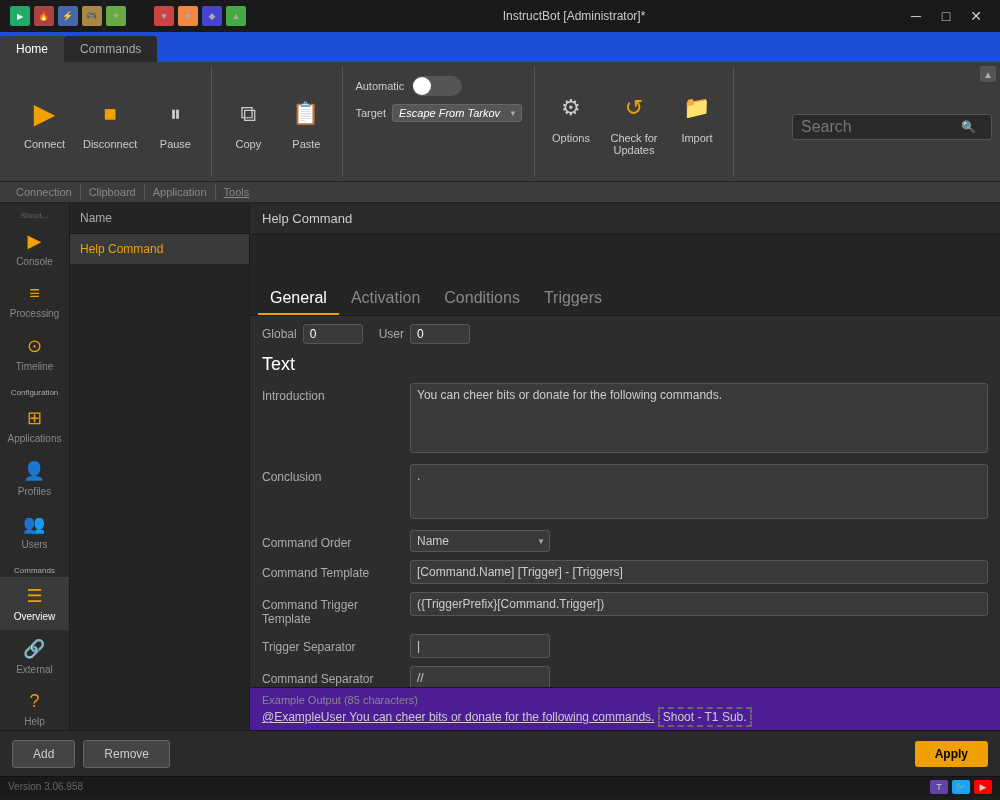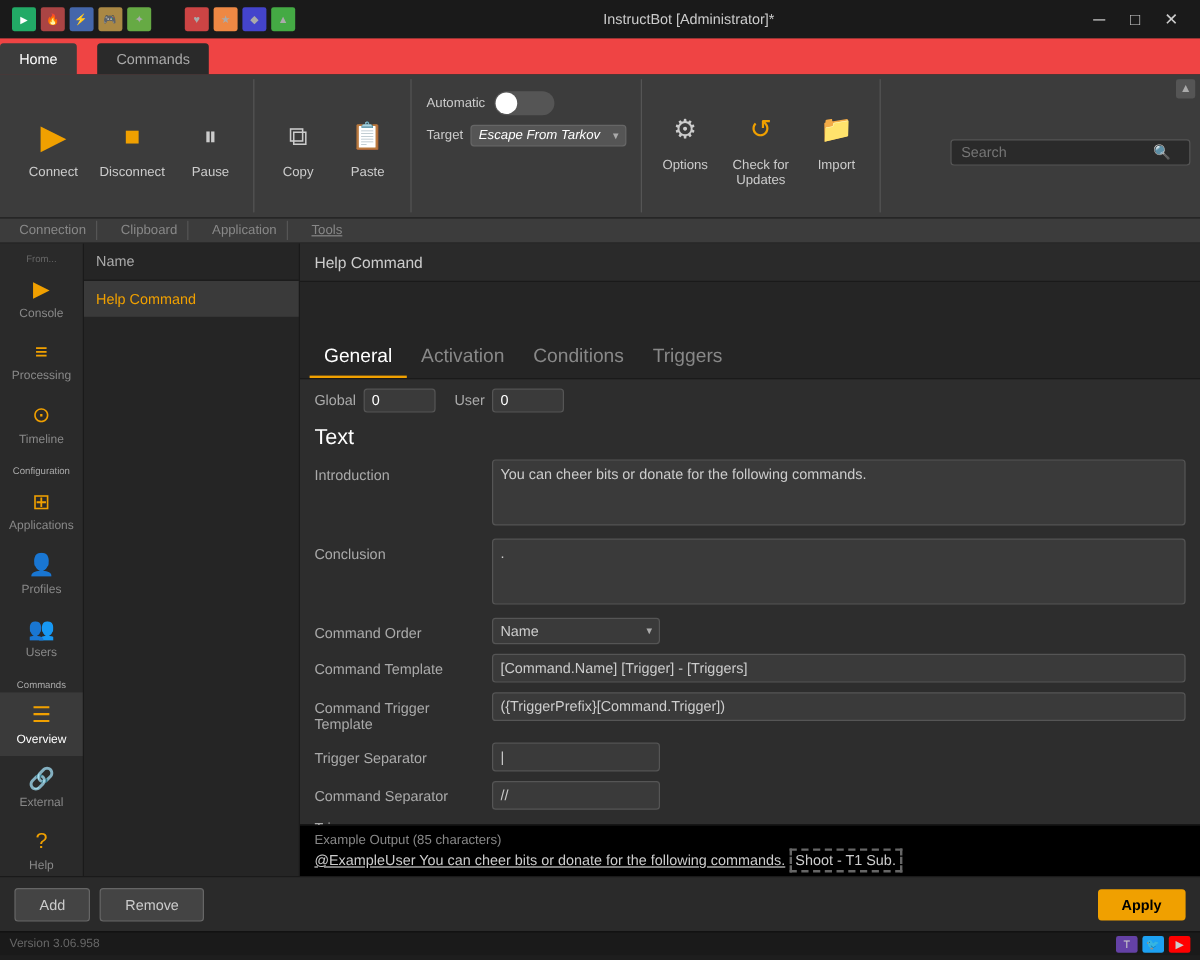--- a/index.html
+++ b/index.html
@@ -57,24 +57,23 @@
       display: inline-flex;
       align-items: center;
       justify-content: center;
       font-size: 10px;
       color: #aaa;
     }
 
     
     .tab-bar {
       display: flex;
-      background: #ef4444;
+      background: #1d4ed8;
       height: 30px;
       align-items: flex-end;
-      gap: 17px;
     }
     .tab-item {
       padding: 6px 16px;
       cursor: pointer;
       font-size: 12px;
       color: #aaa;
       background: #2a2a2a;
       border-radius: 3px 3px 0 0;
     }
     .tab-item.active {
@@ -216,33 +215,33 @@
       background: #2a2a2a;
       border: 1px solid #555;
       border-radius: 3px;
       padding: 3px 8px;
       width: 200px;
     }
     .search-input {
       background: transparent;
       border: none;
       color: #ec4899;
-      font-size: 12px;
+      font-size: 16px;
       width: 160px;
       outline: none;
     }
     .search-icon { color: #888; font-size: 12px; }
 
     
     .toolbar-labels {
       display: flex;
       background: #3c3c3c;
       border-bottom: 1px solid #222;
       padding: 2px 8px;
-      gap: 12px;
+      gap: 0;
     }
     .toolbar-label-item {
       font-size: 11px;
       color: #888;
       padding: 2px 8px;
       border-right: 1px solid #555;
     }
     .toolbar-label-item:last-child { border-right: none; text-decoration: underline; }
 
     
@@ -486,21 +485,21 @@
       border: 1px solid #555;
       color: #ccc;
       padding: 3px 6px;
       font-size: 12px;
       border-radius: 3px;
     }
 
     
     .example-output {
       padding: 6px 12px;
-      background: #000000;
+      background: #4c1d95;
       border-top: 1px solid #1a1a1a;
     }
     .example-output-label {
       font-size: 11px;
       color: #888;
       margin-bottom: 4px;
     }
     .example-output-text {
       font-size: 12px;
       color: #ccc;
@@ -718,21 +717,21 @@
 <div class="toolbar-labels">
   <div class="toolbar-label-item">Connection</div>
   <div class="toolbar-label-item">Clipboard</div>
   <div class="toolbar-label-item">Application</div>
   <div class="toolbar-label-item">Tools</div>
 </div>
 
 <div class="main-layout" style="height: calc(800px - 32px - 30px - 120px - 25px - 46px - 20px); min-height: 0; flex: 1; display: flex;">
 
   <div class="sidebar">
-    <div class="sidebar-item section-header" style="font-size:8px;color:#666;">From...</div>
+    <div class="sidebar-item section-header" style="font-size:8px;color:#666;">Shoot...</div>
     <div class="sidebar-item">
       <span class="sidebar-icon">▶</span>
       <span>Console</span>
     </div>
     <div class="sidebar-item">
       <span class="sidebar-icon">≡</span>
       <span>Processing</span>
     </div>
     <div class="sidebar-item">
       <span class="sidebar-icon">⊙</span>
@@ -797,21 +796,21 @@
           <span class="cooldown-label">User</span>
           <input type="number" class="cooldown-input" value="0" style="">
         </div>
       </div>
 
       <div class="section-title">Text</div>
 
       <div class="form-row">
         <span class="form-label">Introduction</span>
         <div class="textarea-wrapper">
-          <textarea class="text-area" style="height: 55px; padding-right: 14px;">You can cheer bits or donate for the following commands.</textarea>
+          <textarea class="text-area" style="height: 70px; padding-right: 14px;">You can cheer bits or donate for the following commands.</textarea>
         </div>
       </div>
 
       <div class="form-row">
         <span class="form-label">Conclusion</span>
         <div class="textarea-wrapper">
           <textarea class="text-area" style="height: 55px; padding-right: 14px;">.</textarea>
         </div>
       </div>
 

